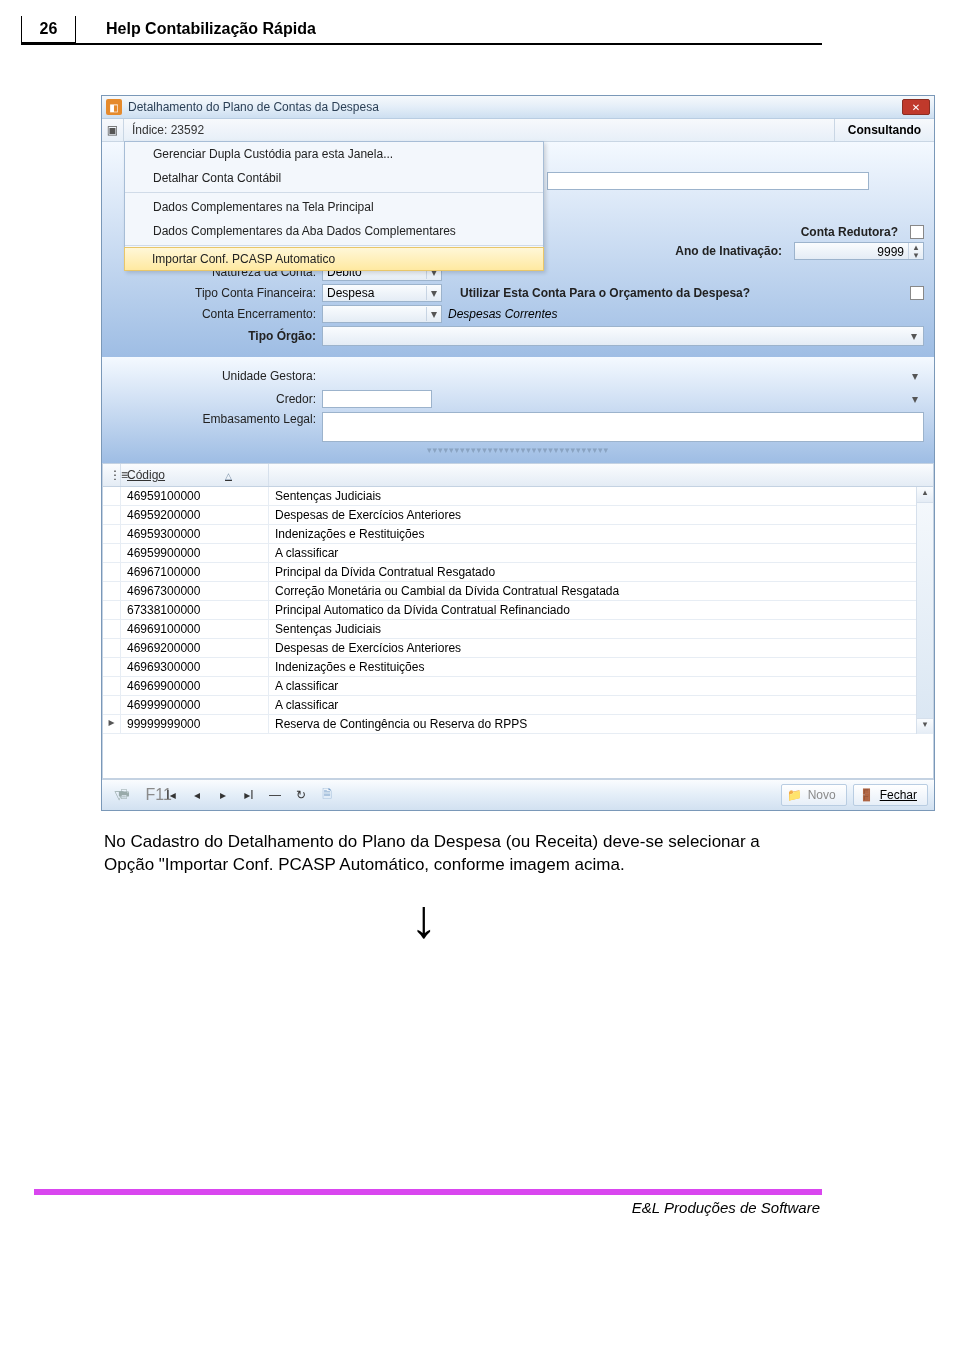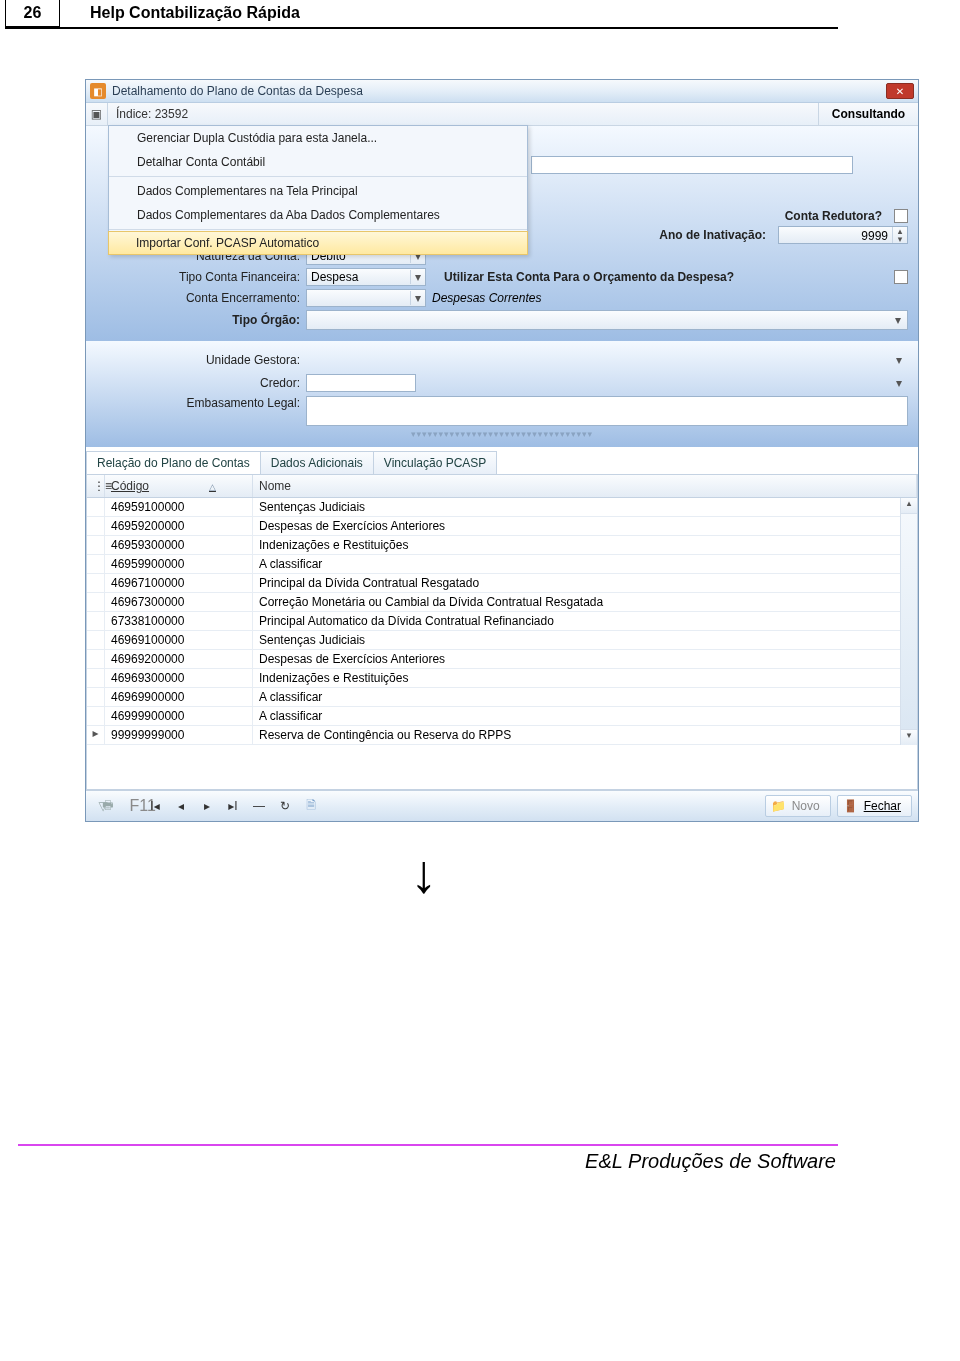--- a/index.html
+++ b/index.html
@@ -1,17 +1,17 @@
 <!DOCTYPE html>
 <html><head>
 <meta charset="utf-8">
 <style>
   * { box-sizing: border-box; }
   body { margin: 0; font-family: Tahoma, Arial, sans-serif; font-size: 12px; background: #fff; width: 960px; }
-  .page { width: 848px; padding: 0; }
+  .page { width: 848px; padding: 16px; }
   .header-row { display: flex; align-items: stretch; border-bottom: 2px solid #000; margin: 0 10px 0 5px; }
   .page-num-box { width: 55px; border: 1.5px solid #000; border-top: none; text-align: center; font-weight: bold; font-size: 16px; font-family: Arial; padding: 4px 0; }
   .header-title { font-weight: bold; font-size: 16px; font-family: Arial; padding: 4px 0 4px 30px; }
   .app-window { margin: 50px 40px 20px 85px; border: 1px solid #7a98b8; background: #fff; width: 834px; }
   .title-bar { background: linear-gradient(#f6f9fc,#e4eef8,#cddff1); display:flex; align-items:center; padding:3px 4px; border-bottom:1px solid #b9cde2; }
   .tb-icon { width:16px; height:16px; background:#e58a2c; border-radius:2px; margin-right:6px; display:flex;align-items:center;justify-content:center;color:#fff;font-size:10px; }
   .tb-title { flex:1; color:#2b3f55; font-size:12px; }
   .tb-close { width:28px; height:16px; background:#c0392b; color:#fff; display:flex;align-items:center;justify-content:center; border:1px solid #8a2d22; border-radius:2px; font-size:10px; cursor:pointer; }
   .index-row { display:flex; border-bottom:1px solid #c9d6e4; background: linear-gradient(#f7f9fc,#e7eff8); }
   .idx-icon { width:22px; border-right:1px solid #c9d6e4; display:flex;align-items:center;justify-content:center; color:#555; }
@@ -54,21 +54,21 @@
   .grid-wrap { position:relative; border-left:1px solid #c4d2e2; border-right:1px solid #c4d2e2; border-bottom:1px solid #c4d2e2; }
   .toolbar { display:flex; align-items:center; background:linear-gradient(#fafcfe,#e4eef8,#d2e1f1); padding:4px 6px; border-top:1px solid #c4d2e2; }
   .tbtn { width:22px; height:18px; margin-right:4px; display:flex;align-items:center;justify-content:center; color:#333; cursor:pointer; }
   .toolbar .spacer { flex:1; }
   .novo-btn, .fechar-btn { background:linear-gradient(#fff,#e7eff8); border:1px solid #b9cde2; padding:3px 10px 3px 6px; display:flex; align-items:center; gap:5px; cursor:pointer; margin-left:6px; border-radius:2px; }
   .novo-btn .ic { color:#c9a23a; }
   .fechar-btn .ic { color:#b85c2e; }
   .novo-btn.disabled { color:#8a8a8a; }
   .body-text { font-family: Arial; font-size: 17px; margin: 18px 55px 10px 88px; line-height: 1.35; }
   .arrow-down { text-align:center; font-size:54px; font-weight:bold; margin-top:10px; }
-  .footer { border-top:2px solid #d946ef; margin: 240px 10px 0 18px; text-align:right; font-style:italic; font-family: Arial; font-size:20px; padding:4px 2px 0 0; }
+  .footer { border-top:6px solid #d946ef; margin: 240px 10px 0 18px; text-align:right; font-style:italic; font-family: Arial; font-size:15px; padding:4px 2px 0 0; }
   .float-text { position:absolute; color:#333; }
   .grid-blank { height: 44px; }
   .f11 { color:#8a8a8a; font-size:16px; margin-left:16px; }
   .sort-tri { font-size:9px; color:#7a8fa6; margin-left:60px;}
 </style>
 </head>
 <body>
 
 <div class="page">
   <div class="header-row">
@@ -177,32 +177,26 @@
             <span class="ar">▾</span>
         </div>
       </div>
       <div class="form-row" style="align-items:flex-start;">
         <div class="lbl">Embasamento Legal:</div>
         <div class="inp" style="flex:1; height:30px;"></div>
       </div>
       <div class="drag-dots">▾▾▾▾▾▾▾▾▾▾▾▾▾▾▾▾▾▾▾▾▾▾▾▾▾▾▾▾▾▾▾▾▾</div>
     </div>
 
-    <div class="tabs">
-      <div class="tab active">Relação do Plano de Contas</div>
-      <div class="tab">Dados Adicionais</div>
-      <div class="tab">Vinculação PCASP</div>
-    </div>
 
     <div class="grid-wrap">
       <div class="grid">
         <div class="grid-head">
           <div class="gh gh1">⋮≡</div>
           <div class="gh gh2"><span>Código</span><span class="sort-tri">△</span></div>
-          <div class="gh gh3">Nome</div>
         </div>
         <div class="grid-body" id="grid-body">
 
           <div class="grow">
               <div class="gc1"></div>
               <div class="gc2">46959100000</div>
               <div class="gc3">Sentenças Judiciais</div>
             </div>
             <div class="grow">
               <div class="gc1"></div>
@@ -289,17 +283,18 @@
         <span class="ic">📁</span>
           <span>Novo</span>
       </div>
       <div class="fechar-btn">
         <span class="ic">🚪</span>
         <span style="text-decoration:underline;">Fechar</span>
       </div>
     </div>
   </div>
 
+  <div class="body-text">No Cadastro do Detalhamento do Plano da Despesa (ou Receita) deve-se selecionar a Opção "Importar Conf. PCASP Automático, conforme imagem acima.</div>
 
   <div class="arrow-down">↓</div>
 
   <div class="footer">E&amp;L Produções de Software</div>
 </div>
 
 </body></html>

